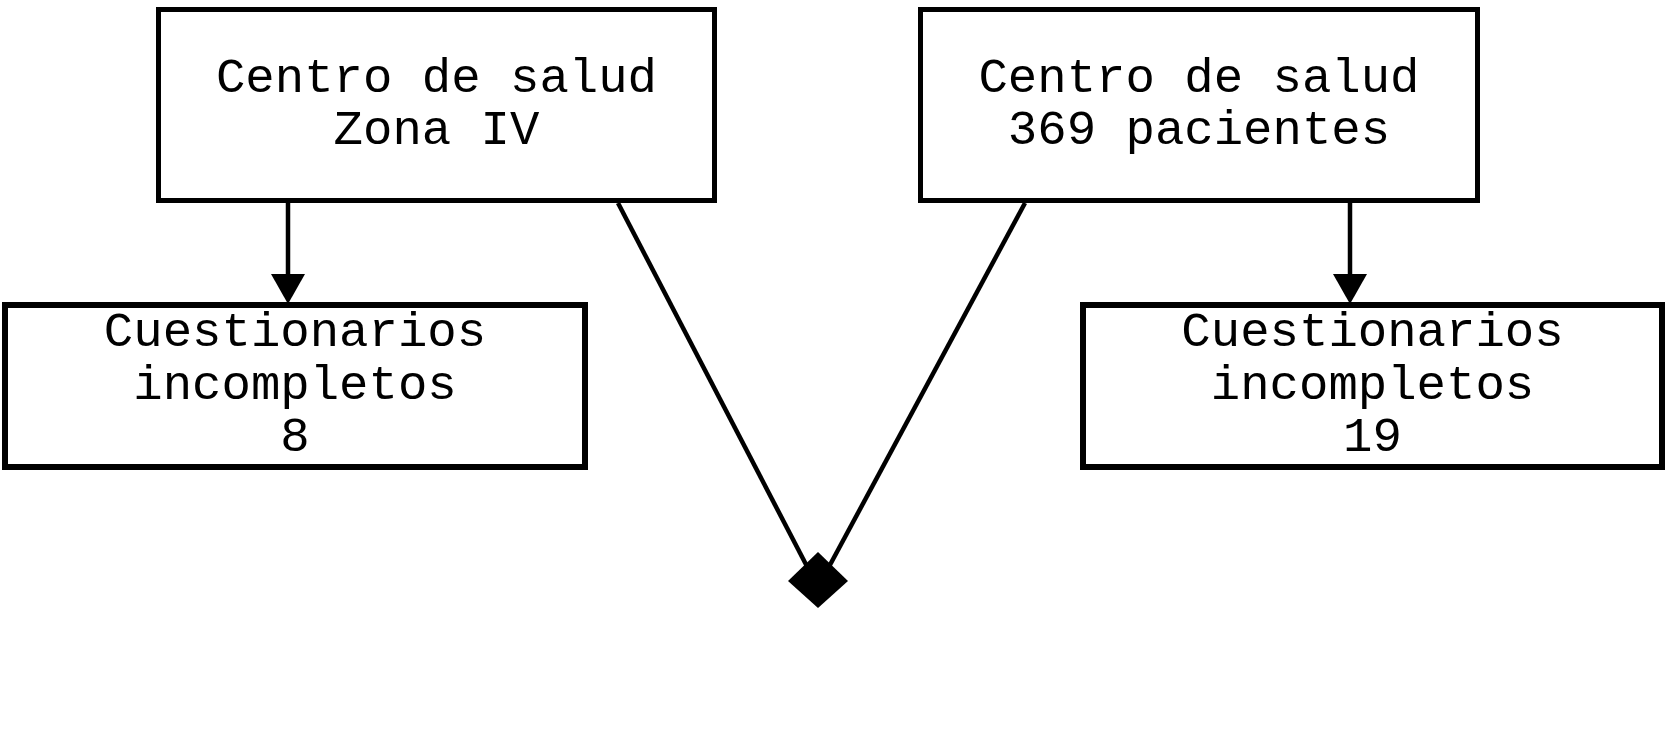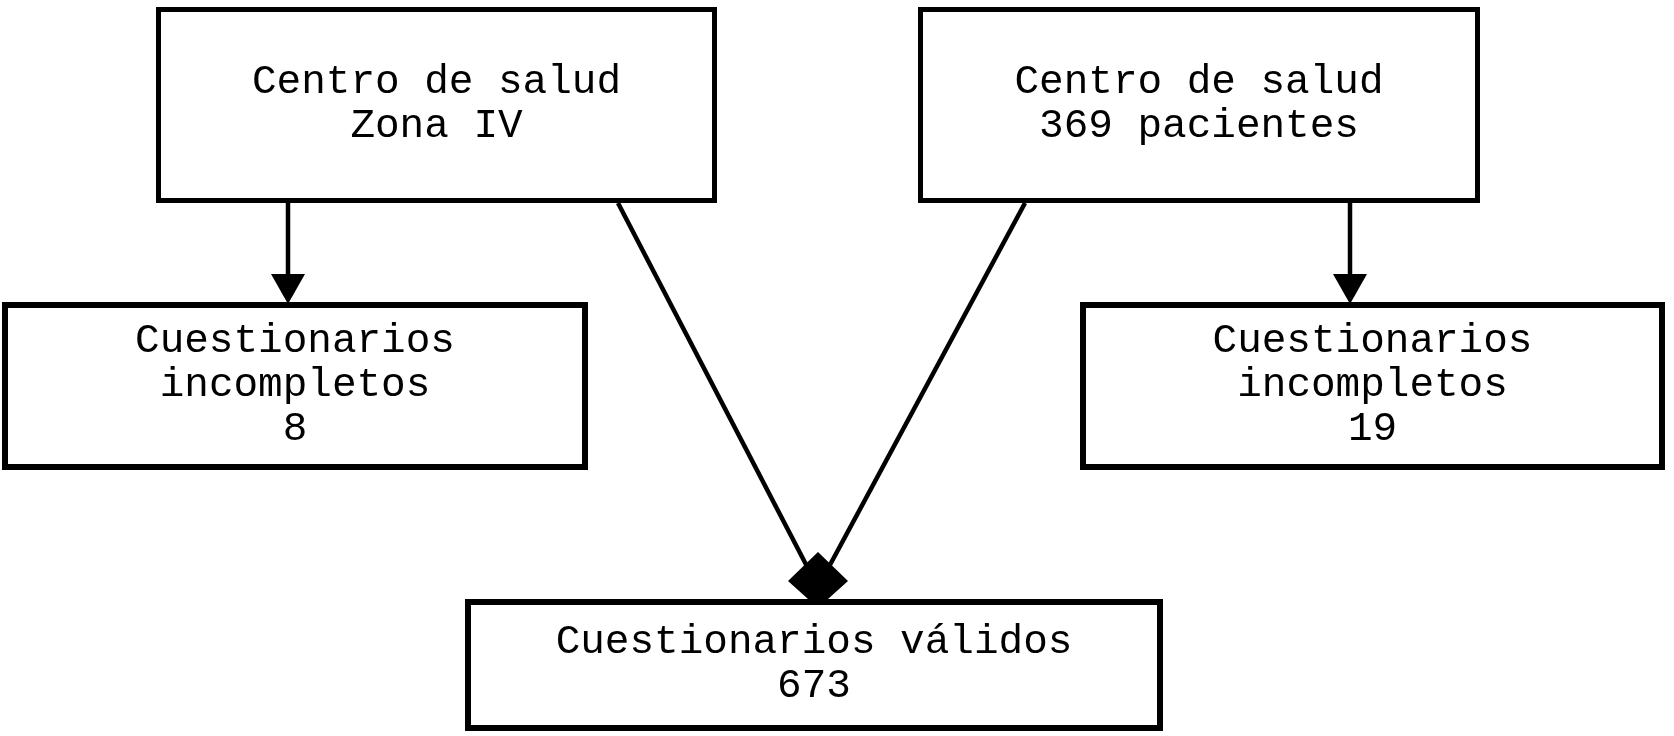--- a/index.html
+++ b/index.html
@@ -24,21 +24,21 @@
   .node {
     position: absolute;
     background: #ffffff;
     border: 5px solid #000000;
     color: #000000;
     display: flex;
     flex-direction: column;
     align-items: center;
     justify-content: center;
     text-align: center;
-    font-size: 41px;
+    font-size: 49px;
     line-height: 1.07;
     z-index: 2;
     white-space: nowrap;
     font-family: Liberation Mono, monospace;
   }
   .node.thick { border-width: 6px; text-align: center; }
 
   .node-tl { left: 156px; top: 7px;   width: 561px; height: 196px; }
   .node-tr { left: 918px; top: 7px;   width: 562px; height: 196px; }
   .node-ml { left: 2px;   top: 302px; width: 586px; height: 168px; }
@@ -92,18 +92,14 @@
     <span>incompletos</span>
     <span>8</span>
   </div>
 
   <div class="node thick node-mr">
     <span>Cuestionarios</span>
     <span>incompletos</span>
     <span>19</span>
   </div>
 
-  <div class="node thick node-bc">
-    <span>Cuestionarios válidos</span>
-    <span>673</span>
-  </div>
 
 </div>
 
 </body></html>

